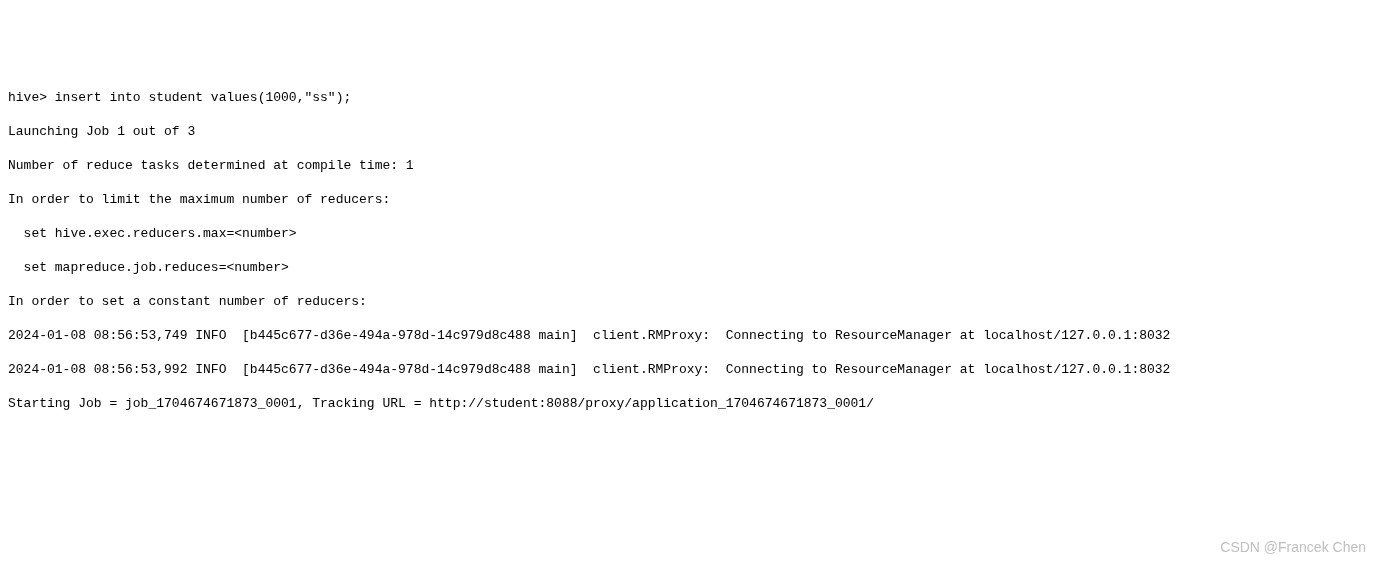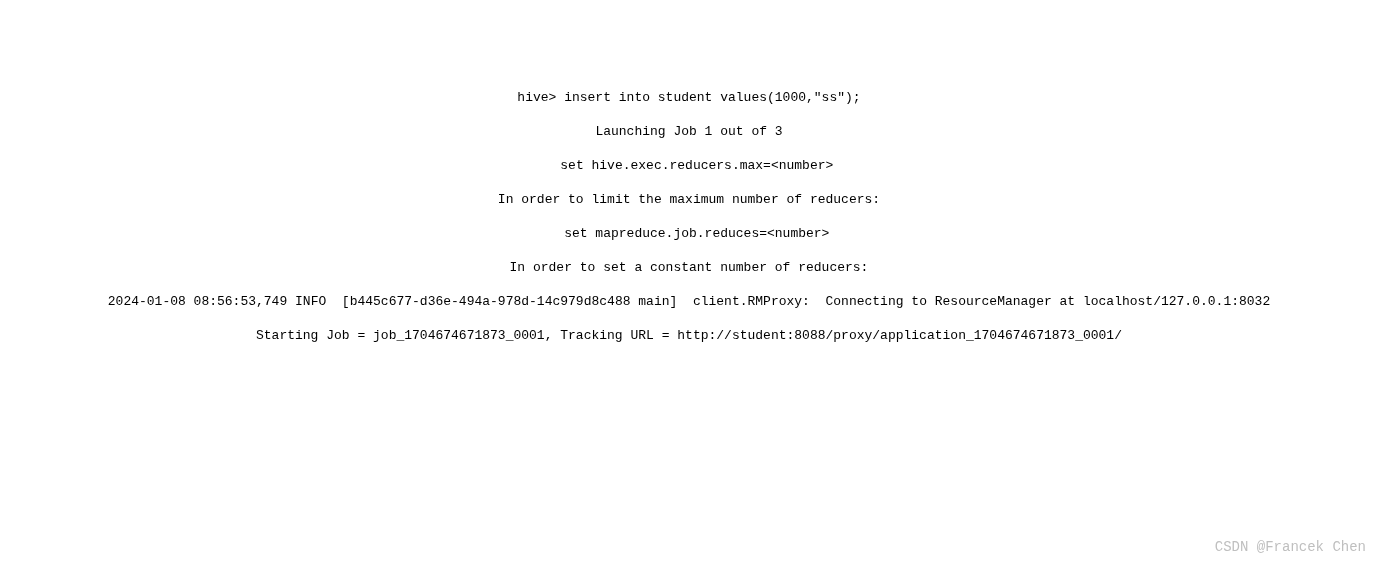--- a/index.html
+++ b/index.html
@@ -9,43 +9,45 @@
       line-height: 17px;
       background: #ffffff;
       color: #000000;
       padding: 4px 8px;
       white-space: pre;
       position: relative;
       width: 1378px;
       height: 562px;
       overflow: hidden;
     }
-    .line { display: block; text-align: center; }
+    .line { display: block; }
     .watermark {
       position: absolute;
       bottom: 6px;
       right: 12px;
       color: #bfbfbf;
       font-size: 14px;
-      font-family: Liberation Mono, monospace;
+      font-family: Liberation Sans, sans-serif;
     }
   </style>
 </head>
 <body>
 
 
 
 <div>
 <span class="line">hive&gt; insert into student values(1000,"ss");</span>
 <span class="line">Launching Job 1 out of 3</span>
+<span class="line">Number of reduce tasks determined at compile time: 1</span>
+<span class="line">In order to limit the maximum number of reducers:</span>
 <span class="line">  set hive.exec.reducers.max=&lt;number&gt;</span>
-<span class="line">In order to limit the maximum number of reducers:</span>
 <span class="line">  set mapreduce.job.reduces=&lt;number&gt;</span>
 <span class="line">In order to set a constant number of reducers:</span>
 <span class="line">2024-01-08 08:56:53,749 INFO  [b445c677-d36e-494a-978d-14c979d8c488 main]  client.RMProxy:  Connecting to ResourceManager at localhost/127.0.0.1:8032</span>
+<span class="line">2024-01-08 08:56:53,992 INFO  [b445c677-d36e-494a-978d-14c979d8c488 main]  client.RMProxy:  Connecting to ResourceManager at localhost/127.0.0.1:8032</span>
 <span class="line">Starting Job = job_1704674671873_0001, Tracking URL = http://student:8088/proxy/application_1704674671873_0001/</span>
 
 
 
 
 
 
 
 
 

